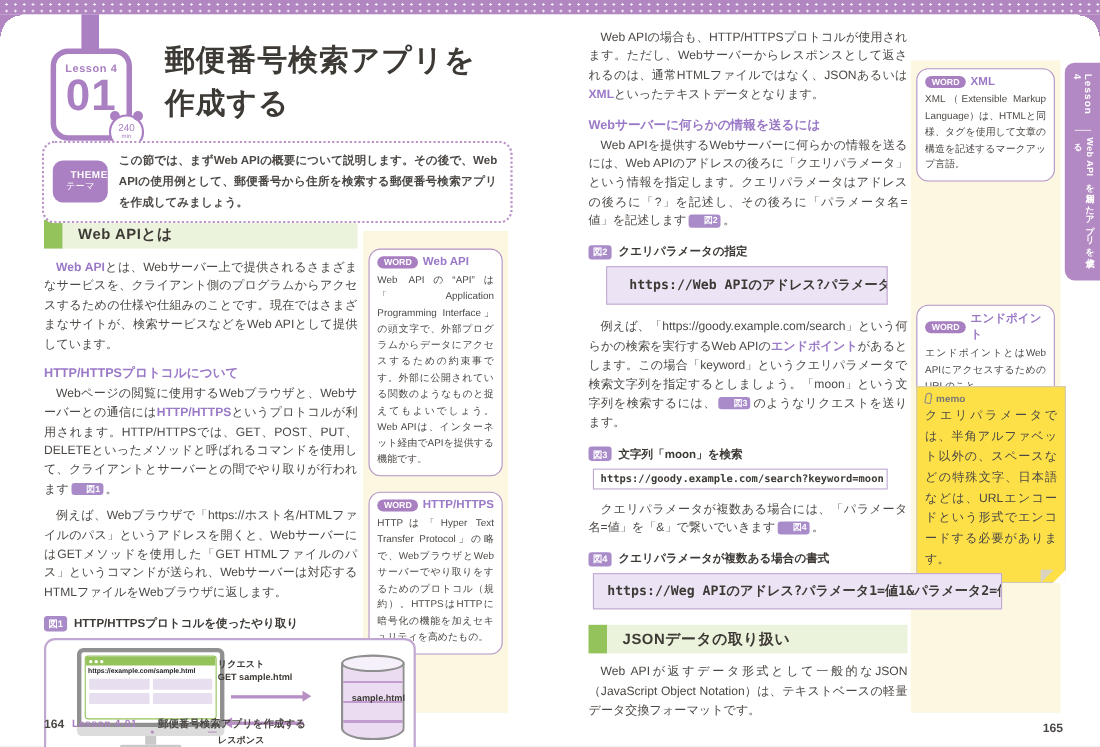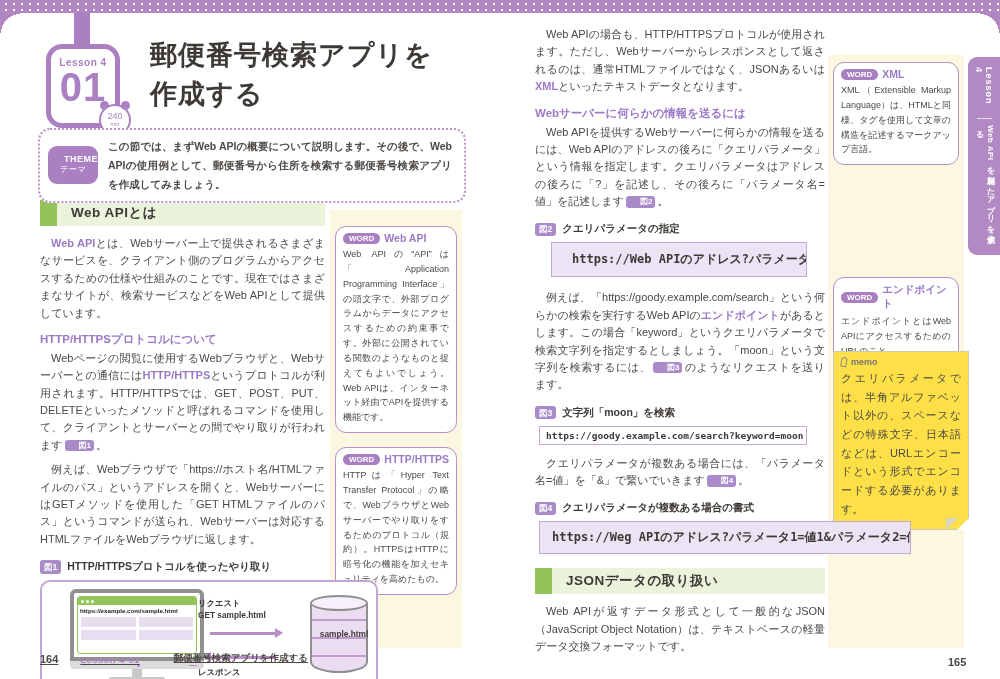--- a/index.html
+++ b/index.html
@@ -142,21 +142,21 @@
   
   .tab { position:absolute; left:968px; top:57px; width:32px; height:198px; background:#b389c3;
     border-radius:9px 0 0 9px; display:flex; flex-direction:column; align-items:center;
     padding:10px 0; z-index:5; overflow:hidden; }
   .tab-lesson, .tab-title { writing-mode:vertical-rl; color:#fff; font-weight:bold; }
   .tab-lesson { font-size:9px; letter-spacing:1px; }
   .tab-sep { width:15px; height:1px; background:rgba(255,255,255,.7); margin:6px 0; }
   .tab-title { font-size:8px; letter-spacing:.5px; }
 
   
-  .footer-l { position:absolute; left:40px; top:652px; display:flex; align-items:flex-end; gap:22px; z-index:4;text-decoration:underline; }
+  .footer-l { position:absolute; left:40px; top:652px; display:flex; align-items:center; gap:7px; z-index:4; }
   .fp { font-size:11px; font-weight:bold; color:#4c4845; }
   .fl { font-size:9.5px; font-weight:bold; color:#aa80c2; letter-spacing:.4px; }
   .ft { font-size:9.5px; font-weight:bold; color:#4c4845;padding-left:12px; }
   .footer-r { position:absolute; left:948px; top:652px; z-index:4; }
 </style>
 </head>
 <body>
 
 <div id="page">
 

